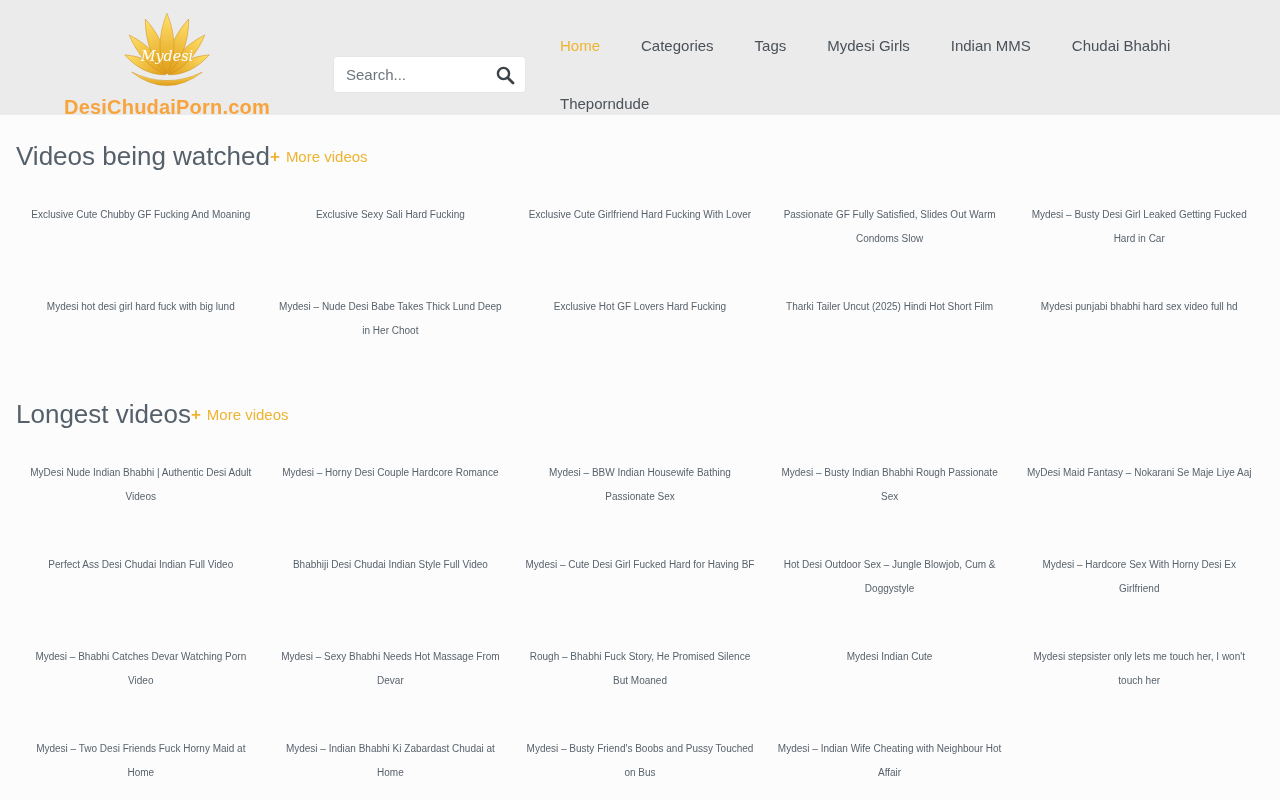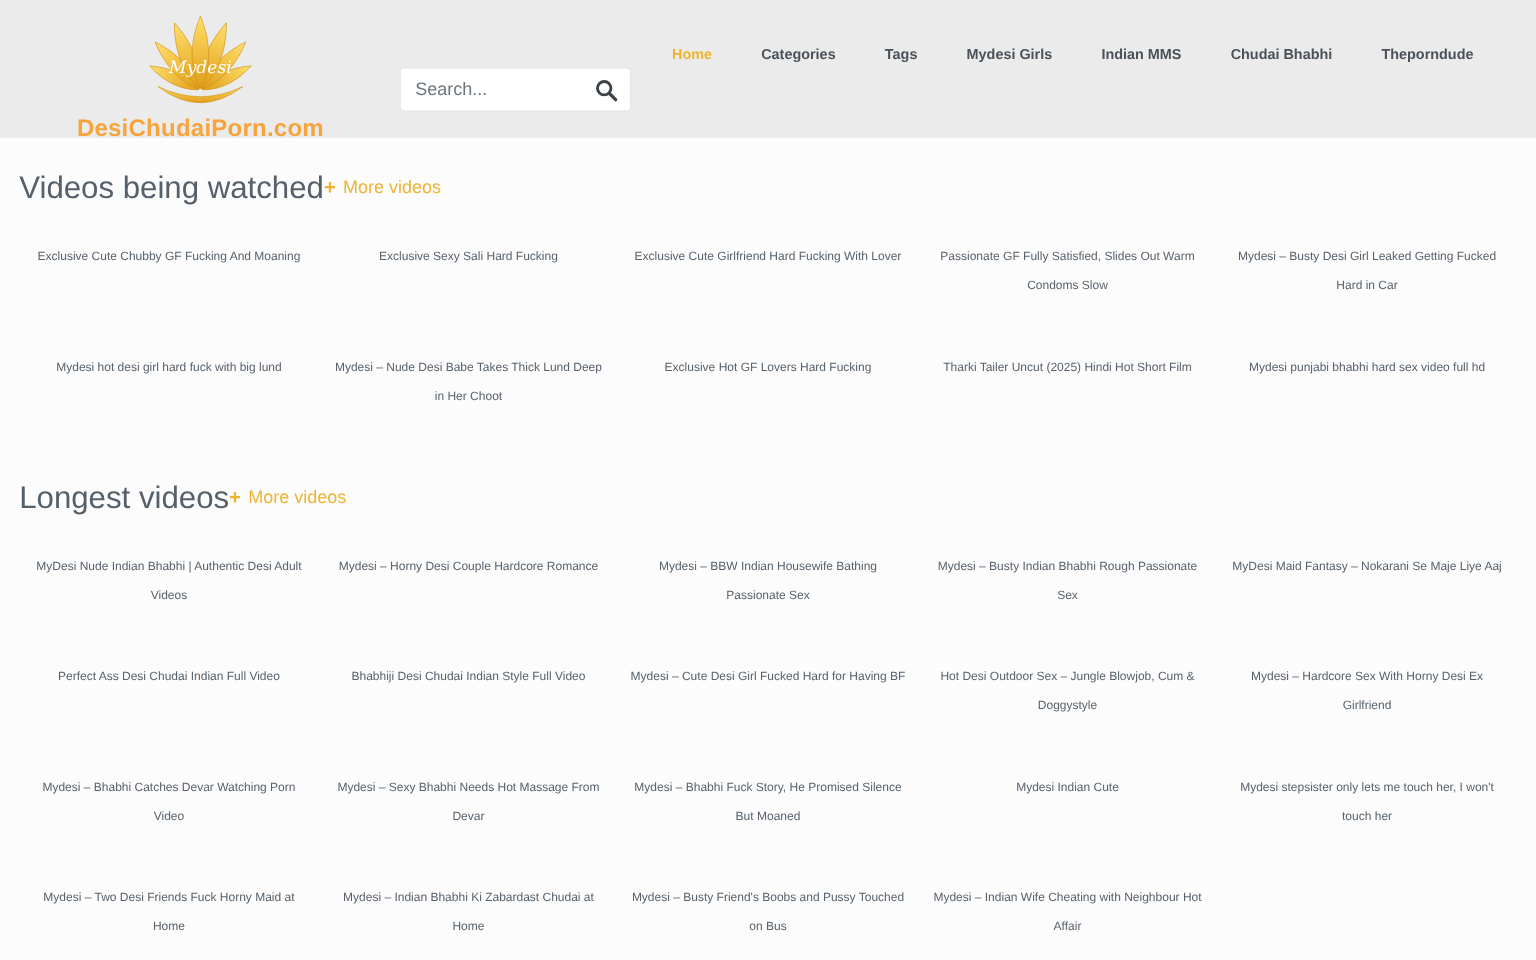--- a/index.html
+++ b/index.html
@@ -51,21 +51,21 @@
     display: flex; align-items: center; justify-content: center;
     padding: 0;
   }
   .main-nav {
     position: absolute; left: 560px; top: 33px;
     width: 690px;
     display: flex; flex-wrap: wrap;
     column-gap: 41px; row-gap: 33px;
   }
   .nav-item {
-    font-size: 12px; font-weight: bold;
+    font-size: 15px; font-weight: normal;
     color: #4a5158; text-decoration: none;
     line-height: 25px; cursor: pointer;
   }
   .nav-item.active { color: #edb431; }
 
   
   .main-content { padding: 0 16px; }
   .section { margin-top: 24px; }
   .section + .section { margin-top: 54px; }
   .section-head {
@@ -237,21 +237,21 @@
         <div class="video-cell">
           <a class="video-title">Mydesi – Hardcore Sex With Horny Desi Ex Girlfriend</a>
         </div>
         <div class="video-cell">
           <a class="video-title">Mydesi – Bhabhi Catches Devar Watching Porn Video</a>
         </div>
         <div class="video-cell">
           <a class="video-title">Mydesi – Sexy Bhabhi Needs Hot Massage From Devar</a>
         </div>
         <div class="video-cell">
-          <a class="video-title">Mydesi – Bhabhi Fuck Story, He Promised Silence But Moaned</a>
+          <a class="video-title">Rough – Bhabhi Fuck Story, He Promised Silence But Moaned</a>
         </div>
         <div class="video-cell">
           <a class="video-title">Mydesi Indian Cute</a>
         </div>
         <div class="video-cell">
           <a class="video-title">Mydesi stepsister only lets me touch her, I won't touch her</a>
         </div>
         <div class="video-cell">
           <a class="video-title">Mydesi – Two Desi Friends Fuck Horny Maid at Home</a>
         </div>

